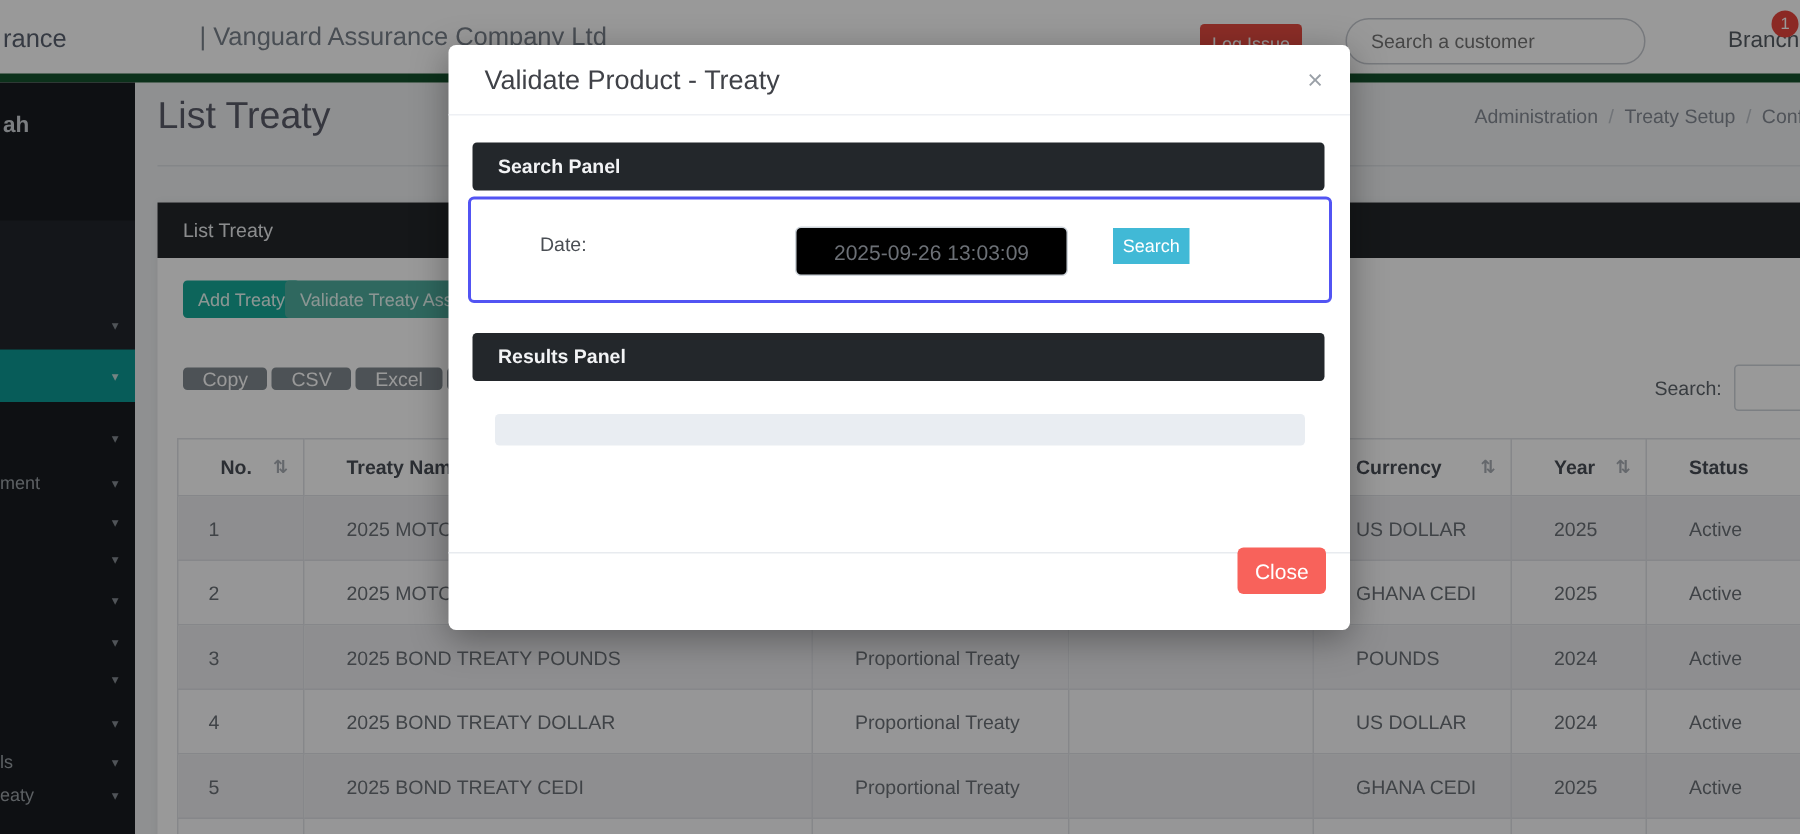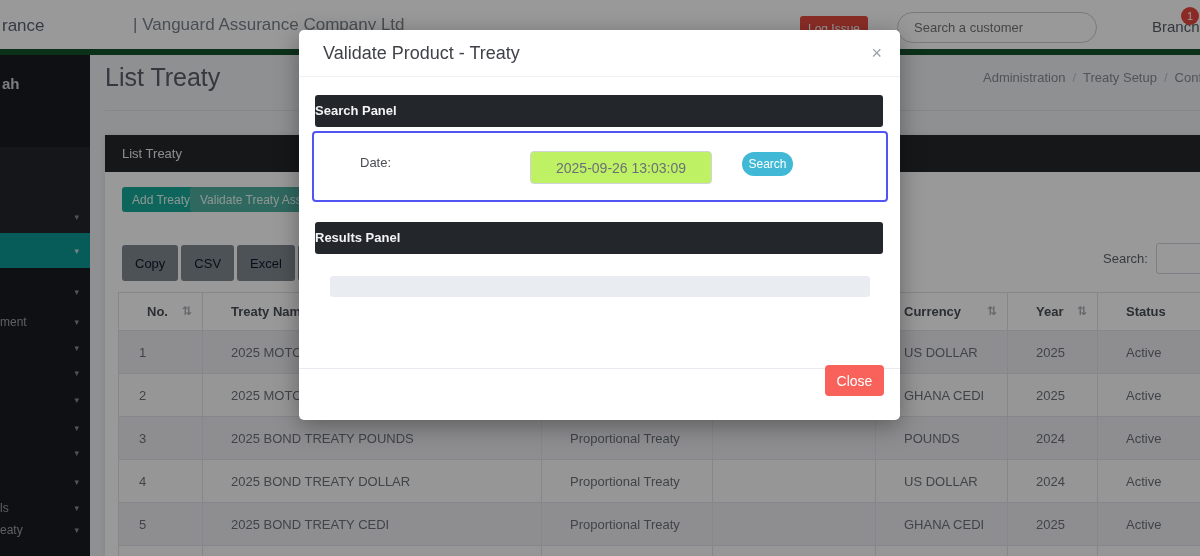--- a/index.html
+++ b/index.html
@@ -40,21 +40,21 @@
 
   .card { position:absolute; left:15px; top:80px; width:1140px; height:500px; background:#ffffff;
     box-shadow:0 0 6px rgba(0,0,0,.08); }
   .card-header { position:absolute; left:0; top:0; width:1140px; height:37px; background:#23272b;
     color:#e8eaec; font-size:13px; line-height:37px; padding-left:17px; }
   .btn-add { position:absolute; left:17px; top:52px; height:25px; padding:0 10px; background:#17a998;
     color:#eafaf6; font-size:12px; border:none; border-radius:3px; cursor:pointer; }
   .btn-validate { position:absolute; left:85px; top:52px; height:25px; width:170px; background:#4fae9f;
     color:#eafaf6; font-size:12px; border:none; border-radius:3px; cursor:pointer; text-align:left; padding-left:10px; }
   .export-row { position:absolute; left:17px; top:110px; display:flex; gap:3px; }
-  .export-row button { height:36px; padding:0 13px; background:#80898f; color:#0f172a; font-size:13px;
+  .export-row button { height:15px; padding:0 13px; background:#80898f; color:#ffffff; font-size:13px;
     border:none; border-radius:3px; cursor:pointer; }
   .tbl-search-label { position:absolute; left:998px; top:116px; font-size:13px; color:#5e646b; }
   .tbl-search-input { position:absolute; left:1051px; top:108px; width:150px; height:31px;
     border:1px solid #cfd4da; border-radius:3px; background:#fff; outline:none; }
 
   table.treaty { position:absolute; left:13px; top:157px; border-collapse:collapse; table-layout:fixed;
     width:1119px; font-size:13px; }
   table.treaty th, table.treaty td { border:1px solid #dfe2e6; text-align:left; padding-left:28px;
     overflow:hidden; white-space:nowrap; }
   table.treaty th { height:38px; color:#484e56; font-weight:700; position:relative; }
@@ -65,31 +65,31 @@
   .sort-ic { position:absolute; right:10px; top:11px; font-size:12px; color:#a9aeb5; font-family:"DejaVu Sans", sans-serif; }
 
   
   .backdrop { position:absolute; left:0; top:0; width:1200px; height:556px; background:rgba(0,0,0,.40); z-index:5; }
   .modal { position:absolute; left:299px; top:30px; width:601px; height:390px; background:#fff; z-index:10;
     border-radius:5px; box-shadow:0 6px 24px rgba(0,0,0,.35); }
   .modal-header { position:absolute; left:0; top:0; width:601px; height:47px; border-bottom:1px solid #eef0f4; }
   .modal-title { position:absolute; left:24px; top:13px; font-size:18px; color:#404248; }
   .modal-x { position:absolute; right:18px; top:13px; font-size:18px; color:#9aa0a7; cursor:pointer; }
   .panel-bar { position:absolute; left:16px; width:568px; height:32px; background:#23272b; border-radius:3px;
-    color:#f2f3f5; font-size:13px; font-weight:600; line-height:32px; }
+    color:#f2f3f5; font-size:13px; font-weight:600; line-height:32px; padding-left:17px; }
   .bar-search { top:65px; }
   .bar-results { top:192px; }
   .blue-box { position:absolute; left:13px; top:101px; width:576px; height:71px; border:2px solid #5254f3;
     border-radius:4px; background:#fff; }
   .date-label { position:absolute; left:61px; top:125px; font-size:13px; color:#4a4e54; }
   .date-input { position:absolute; left:231px; top:121px; width:182px; height:33px; border:1px solid #ced4da;
-    border-radius:4px; font-size:14px; color:#6c7076; text-align:center; outline:none; background:#bef264;
+    border-radius:4px; font-size:14px; color:#6c7076; text-align:center; outline:none; background:#000000;
     font-family:"Liberation Sans", sans-serif; }
   .btn-search { position:absolute; left:443px; top:122px; width:51px; height:24px; background:#41b9d6;
-    color:#fff; font-size:12px; border:none; border-radius:12px; cursor:pointer; }
+    color:#fff; font-size:12px; border:none; border-radius:0; cursor:pointer; }
   .progress { position:absolute; left:31px; top:246px; width:540px; height:21px; background:#e9edf2; border-radius:3px; }
   .modal-footer-rule { position:absolute; left:0; top:338px; width:601px; border-top:1px solid #e8ebef; }
   .btn-close { position:absolute; right:16px; top:335px; width:59px; height:31px; background:#f8625b;
     color:#fff; font-size:14px; border:none; border-radius:4px; cursor:pointer; }
 </style>
 </head>
 <body>
 
 <div class="topbar">
   <span class="logo-partial">rance</span>

